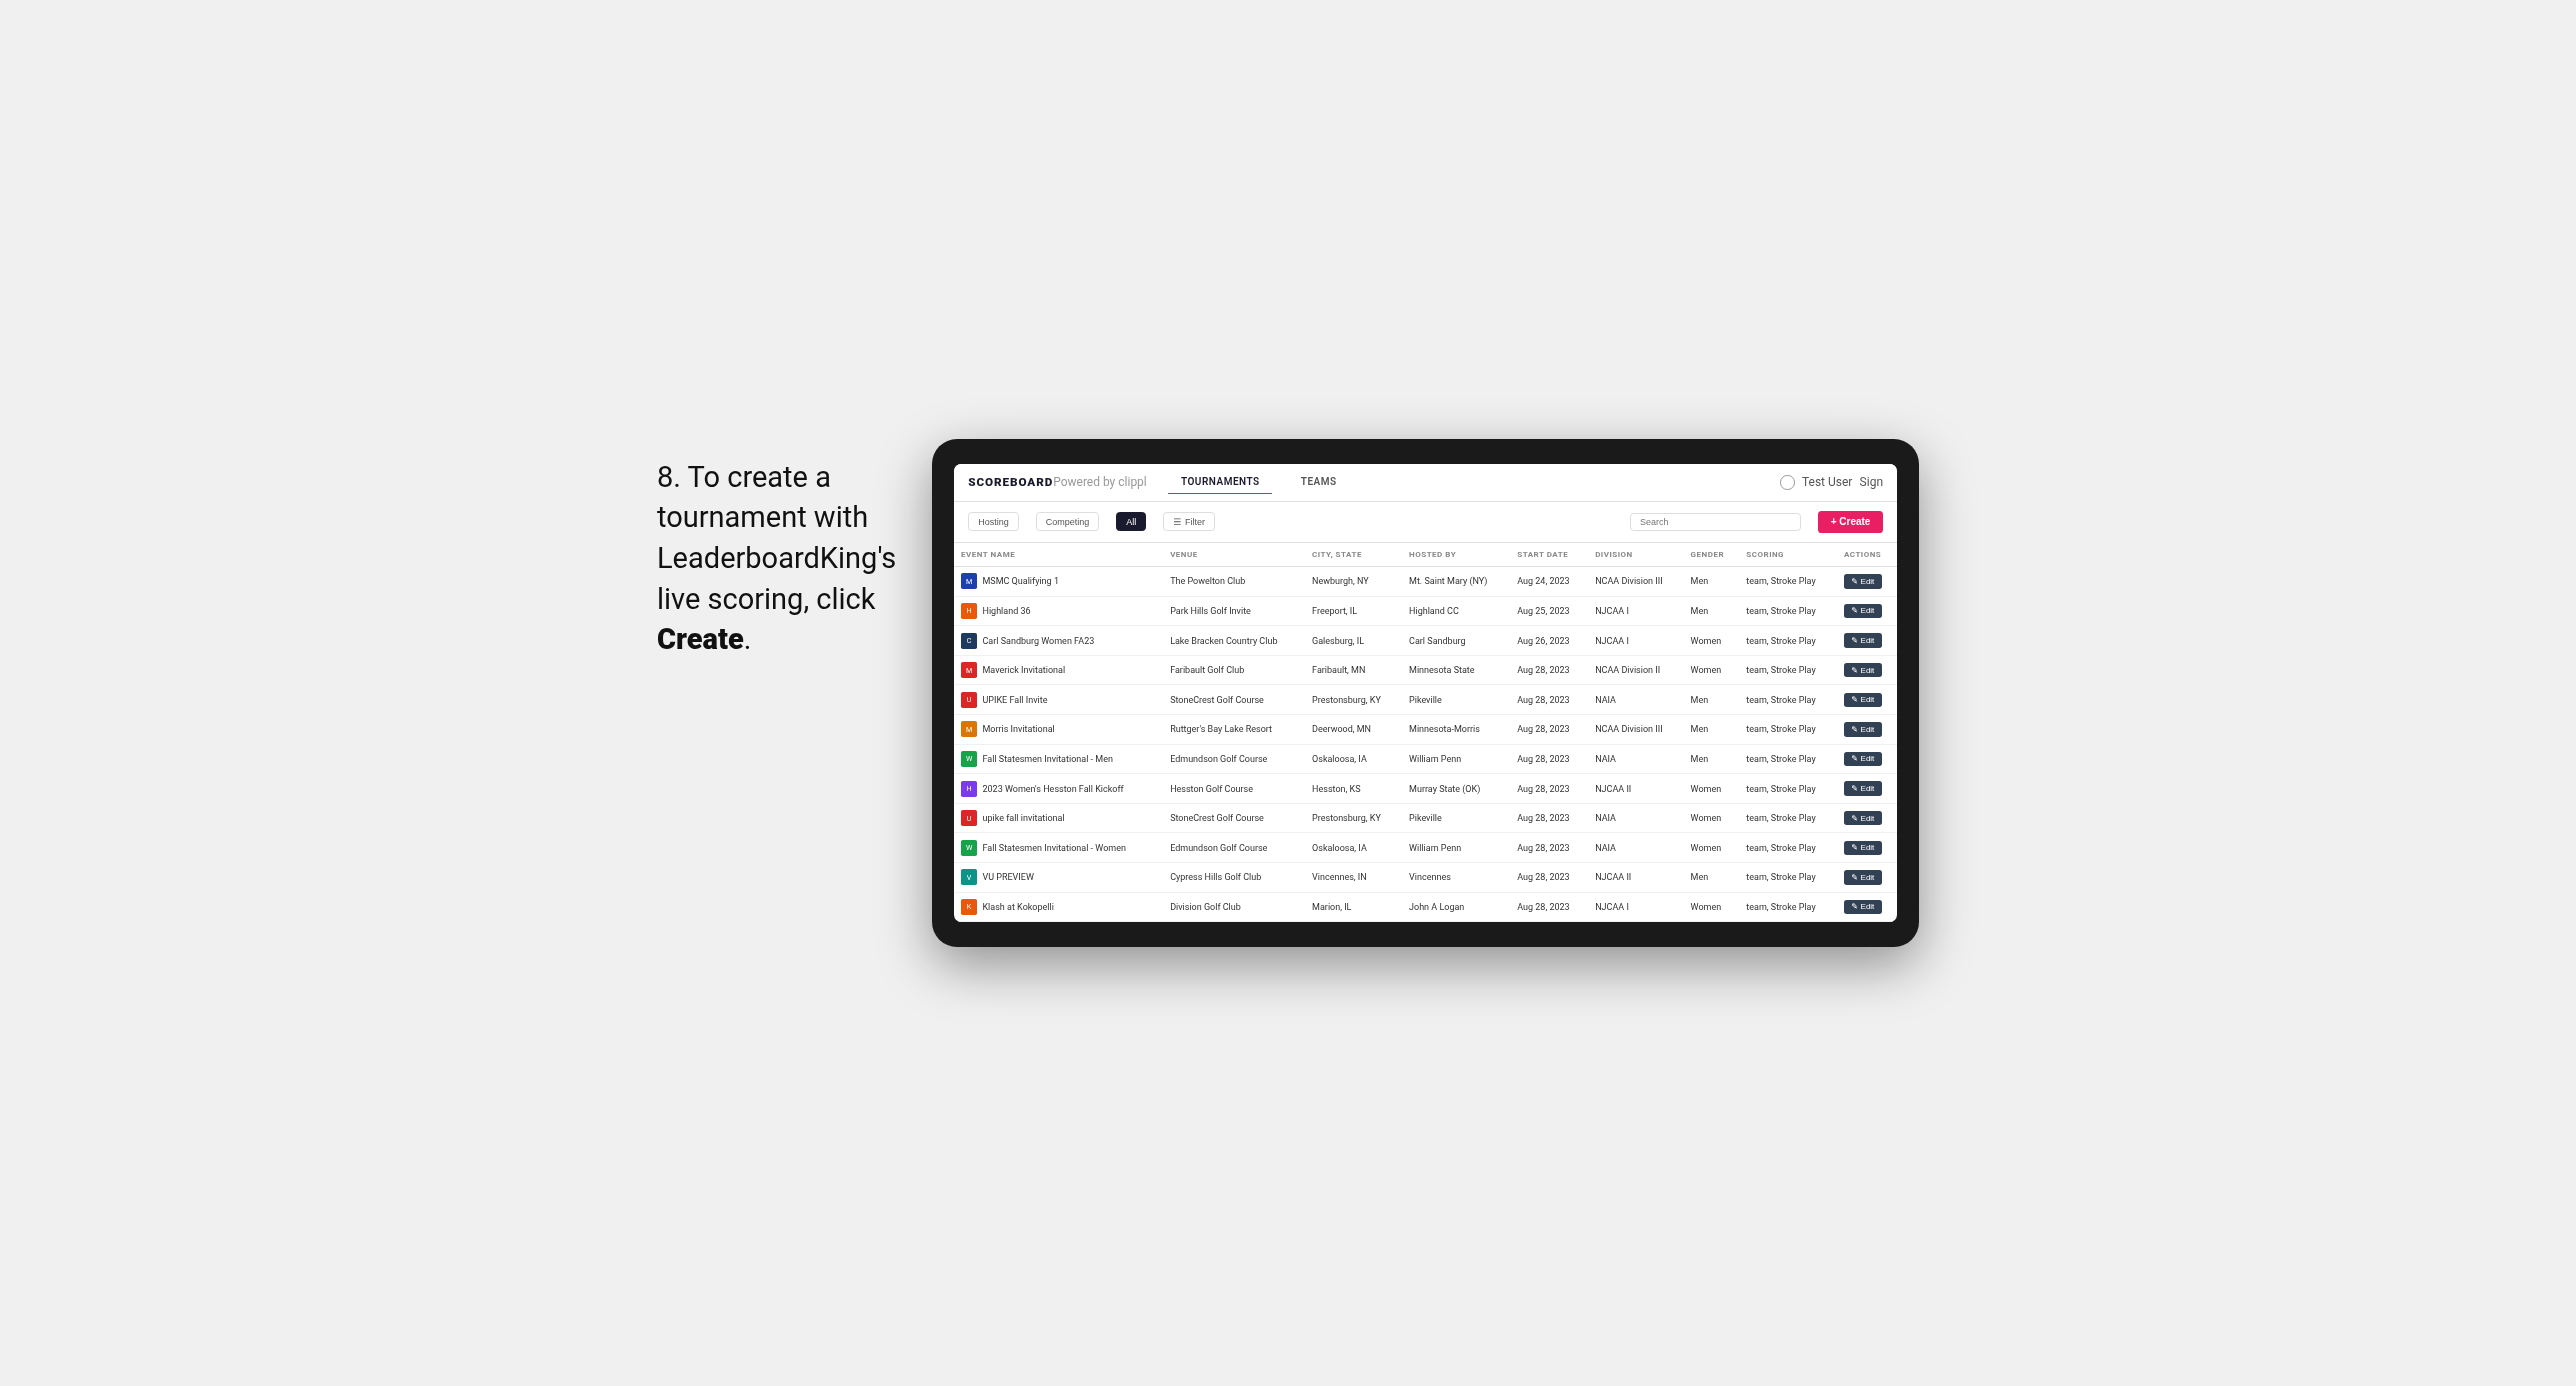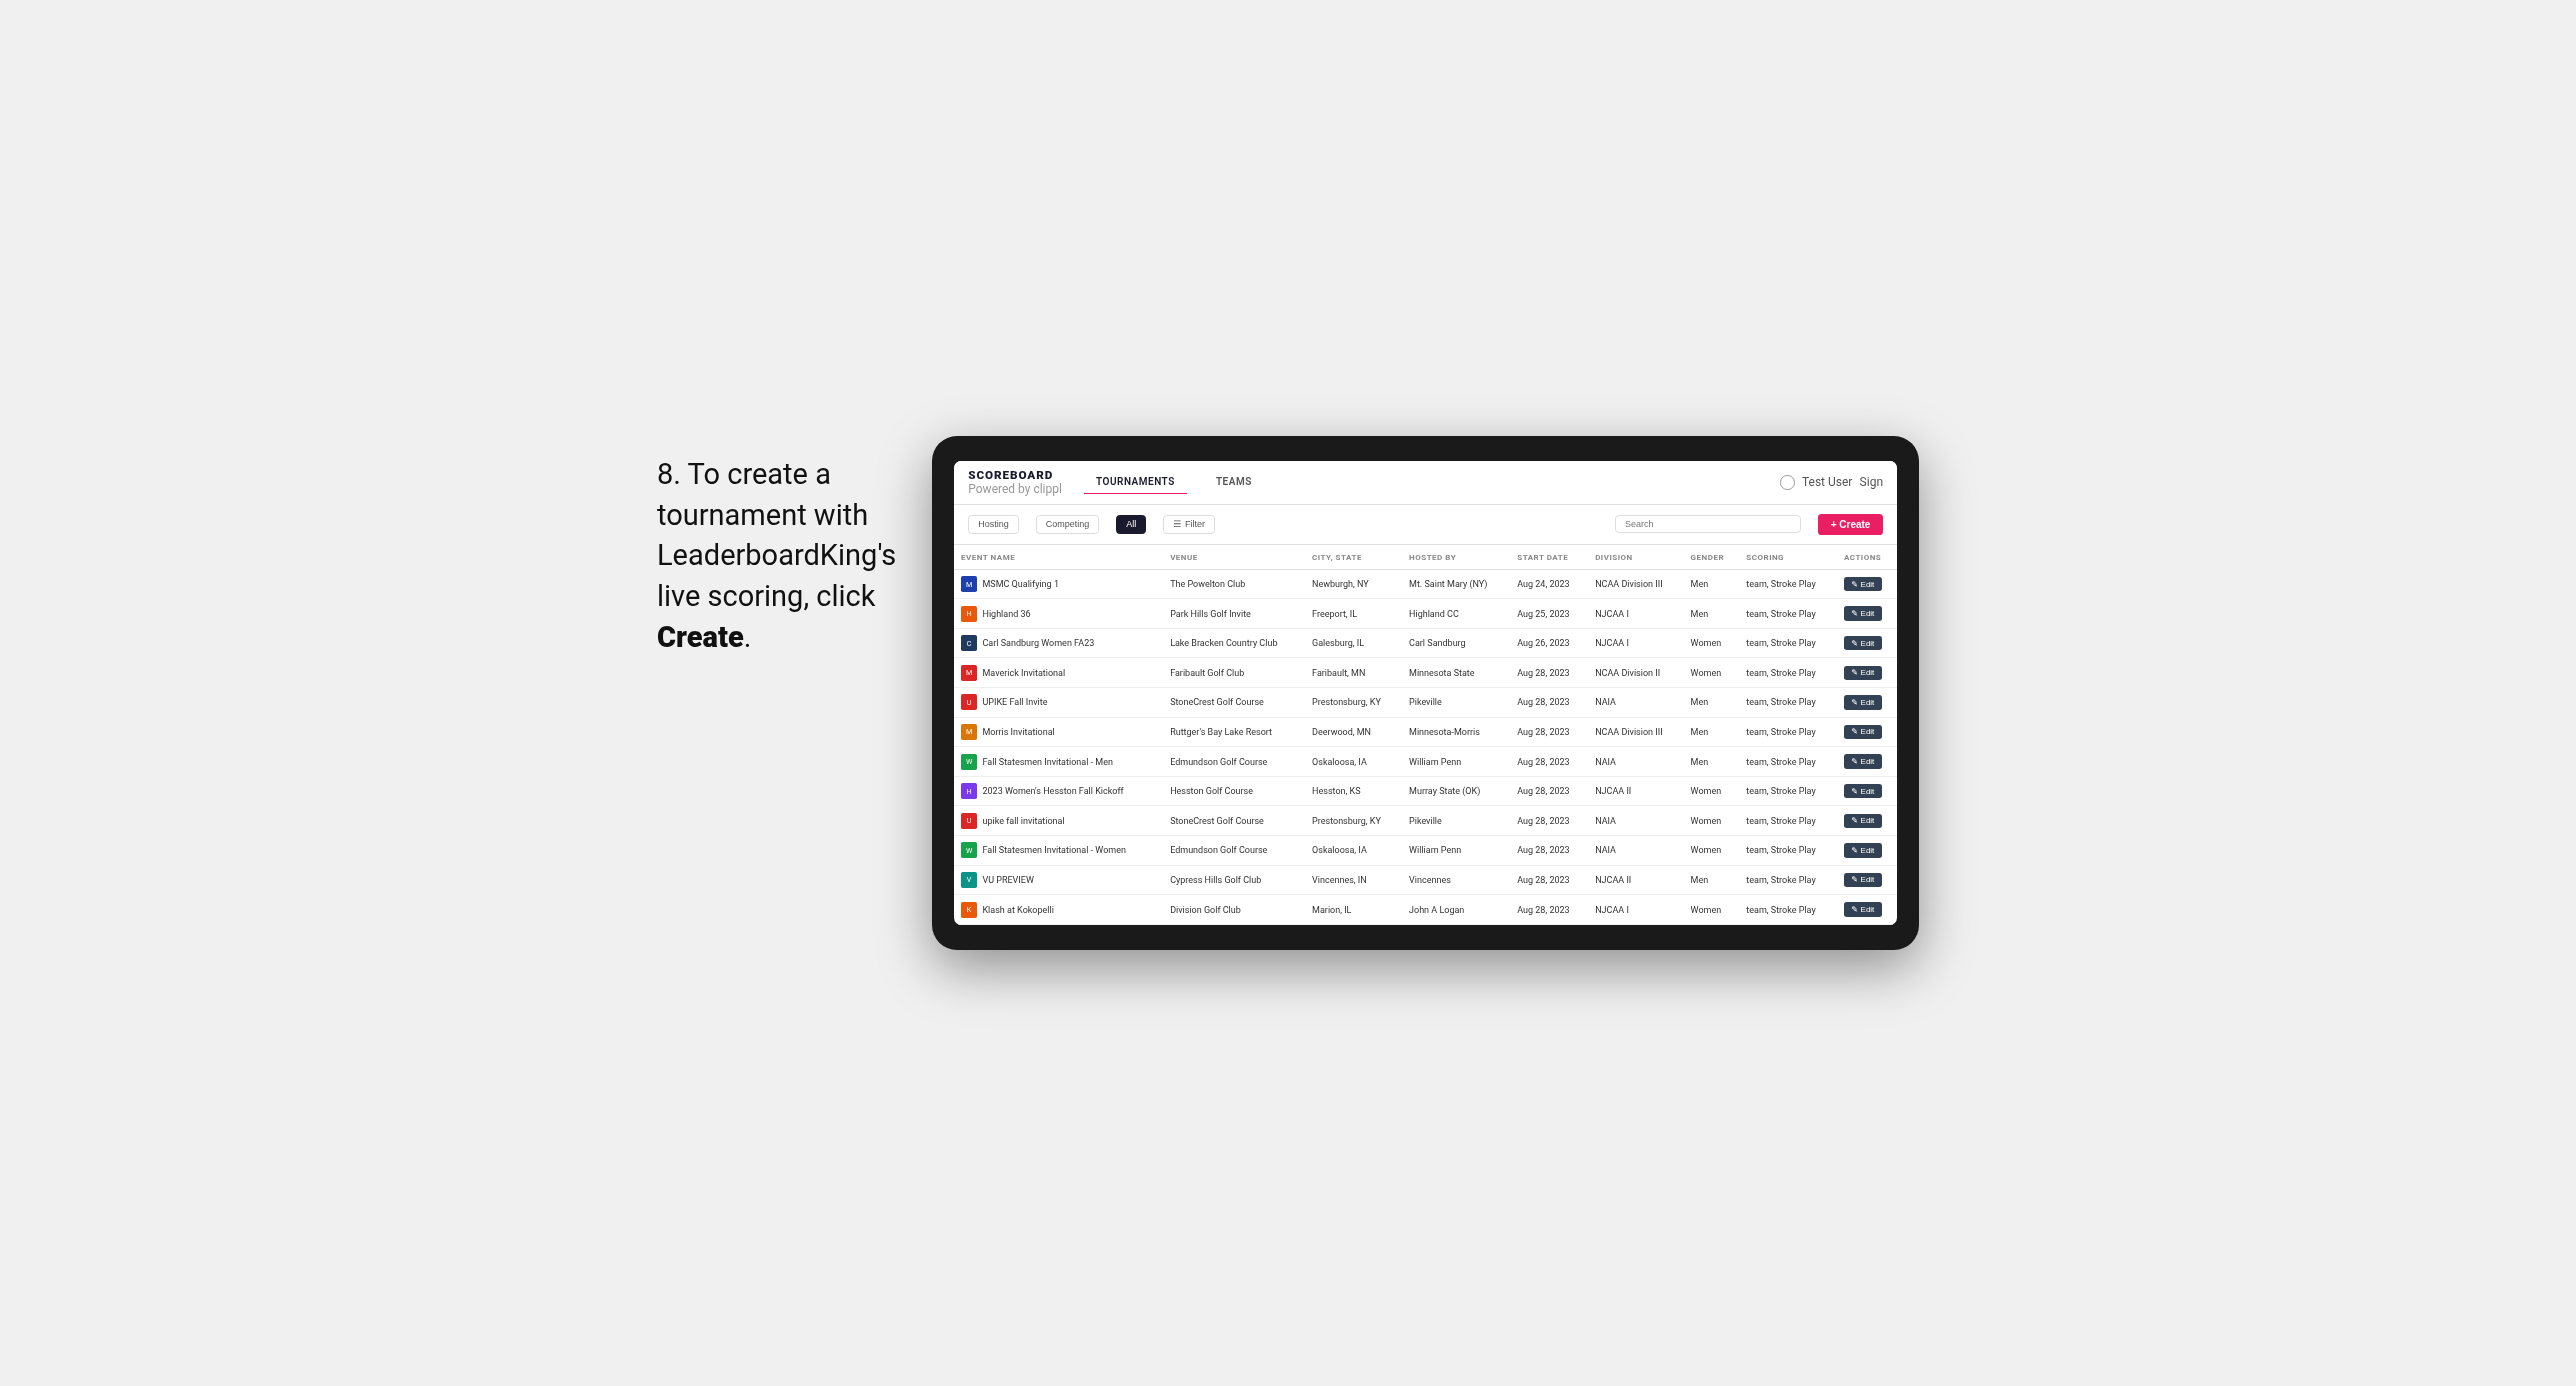--- a/index.html
+++ b/index.html
@@ -54,21 +54,21 @@
     .nav-bar {
       display: flex;
       align-items: center;
       padding: 7.2px 14.4px;
       border-bottom: 0.9px solid #e0e0e0;
       background: #fff;
     }
 
     .logo-area {
       display: flex;
-      flex-direction: column;
+      flex-direction: row;
       margin-right: 21.6px;
     }
 
     .logo-main {
       font-size: 11.7px;
       font-weight: 900;
       letter-spacing: 0.9px;
       color: #1a1a2e;
       text-transform: uppercase;
     }
@@ -153,21 +153,21 @@
       align-items: center;
       gap: 3.6px;
     }
 
     .search-box {
       margin-left: auto;
       padding: 3px 9px;
       font-size: 9px;
       border: 0.9px solid #ddd;
       border-radius: 3.6px;
-      width: 186px;
+      width: 171px;
       color: #999;
       background: #fff;
     }
 
     .create-btn {
       padding: 5.4px 12.6px;
       background: #e91e63;
       color: #fff;
       border: none;
       border-radius: 3.6px;

